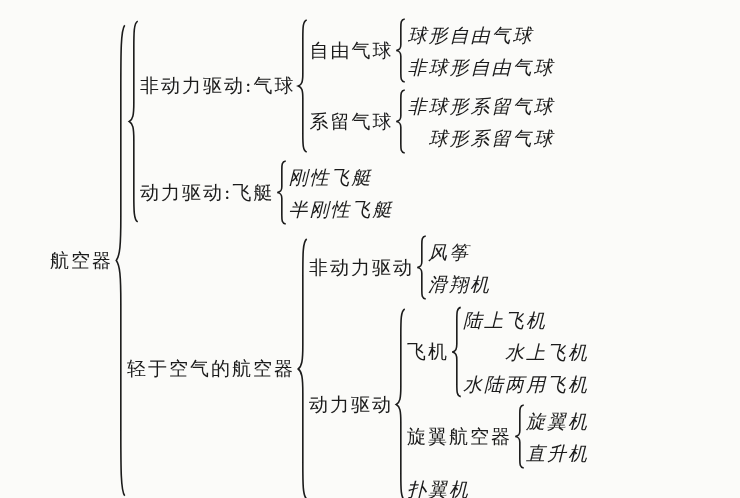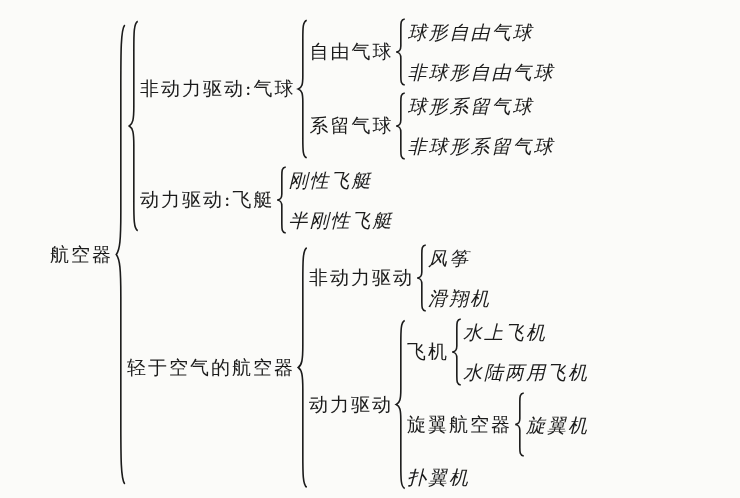--- a/index.html
+++ b/index.html
@@ -33,21 +33,21 @@
   .brace {
     align-self: stretch;
     width: 13px;
     min-height: 30px;
     flex: none;
     display: flex;
   }
   .brace svg { width: 100%; height: 100%; display: block; }
   .children { display: flex; flex-direction: column; justify-content: center; }
   .children > * + * { margin-top: 6px; }
-  .children.tight > * + * { margin-top: 12px; text-align: right; }
+  .children.tight > * + * { margin-top: 4px; text-align: right; }
   .children.wide > * + * { margin-top: 10px; }
   .defs { position: absolute; width: 0; height: 0; overflow: hidden; }
 </style>
 </head>
 <body>
 
 <svg class="defs" aria-hidden="true">
   <defs>
     <path id="bracepath" d="M16.5 1.5 C10.5 2.5 10.5 7 10.5 15 L10.5 41 C10.5 47 9 49 3.5 50 C9 51 10.5 53 10.5 59 L10.5 85 C10.5 93 10.5 97.5 16.5 98.5" fill="none" stroke="currentColor" stroke-width="1.6" vector-effect="non-scaling-stroke"></path>
   </defs>
@@ -95,22 +95,22 @@
               </div>
 
               <div class="node">
                 <span class="label">系留气球</span>
                 <span class="brace">
                     <svg viewBox="0 0 20 100" preserveAspectRatio="none">
                       <use href="#bracepath"></use>
                     </svg>
                   </span>
                 <div class="children tight">
+                  <div class="leaf">非球形系留气球</div>
                   <div class="leaf">球形系留气球</div>
-                  <div class="leaf">非球形系留气球</div>
                 </div>
               </div>
 
             </div>
           </div>
 
           <div class="node">
             <span class="label">动力驱动:飞艇</span>
             <span class="brace">
                 <svg viewBox="0 0 20 100" preserveAspectRatio="none">
@@ -158,34 +158,36 @@
             <div class="children">
 
               <div class="node">
                 <span class="label">飞机</span>
                 <span class="brace">
                     <svg viewBox="0 0 20 100" preserveAspectRatio="none">
                       <use href="#bracepath"></use>
                     </svg>
                   </span>
                 <div class="children tight">
+                  <div class="leaf">陆上飞机</div>
                   <div class="leaf">水上飞机</div>
                   <div class="leaf">水陆两用飞机</div>
                 </div>
               </div>
 
               <div class="node">
                 <span class="label">旋翼航空器</span>
                 <span class="brace">
                     <svg viewBox="0 0 20 100" preserveAspectRatio="none">
                       <use href="#bracepath"></use>
                     </svg>
                   </span>
                 <div class="children tight">
                   <div class="leaf">旋翼机</div>
+                  <div class="leaf">直升机</div>
                 </div>
               </div>
 
               <div class="leaf">扑翼机</div>
 
             </div>
           </div>
 
         </div>
       </div>

